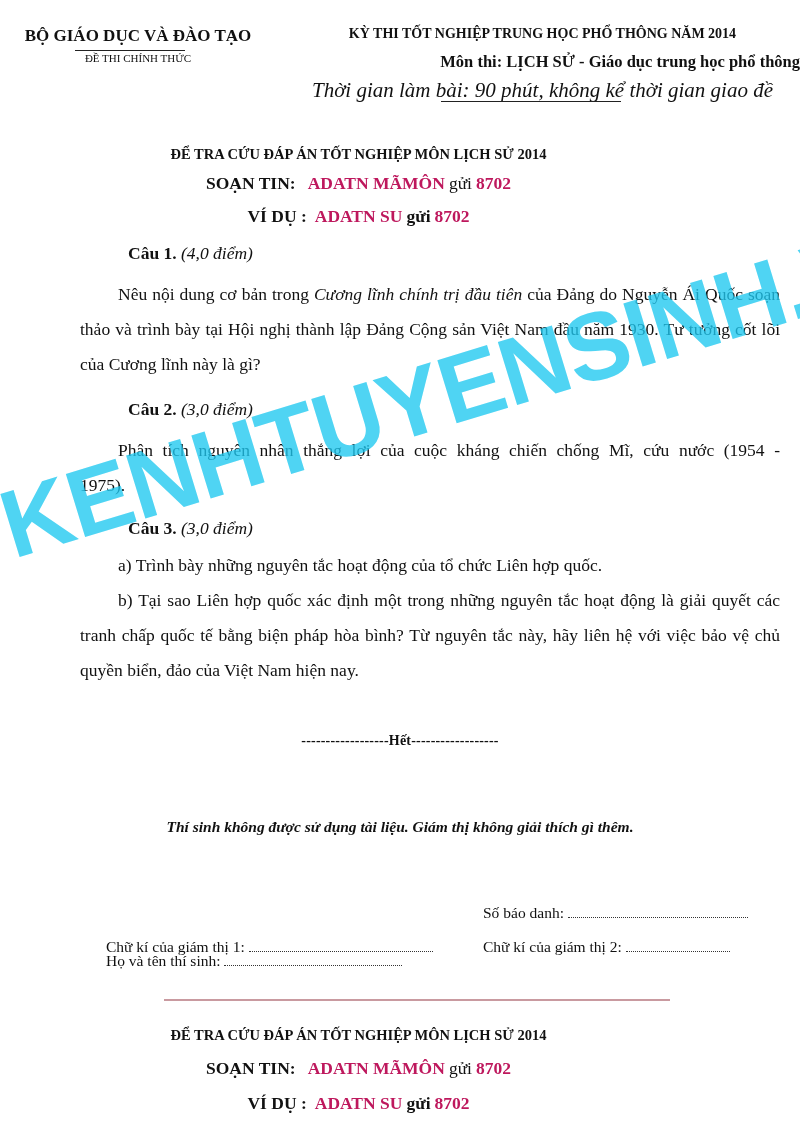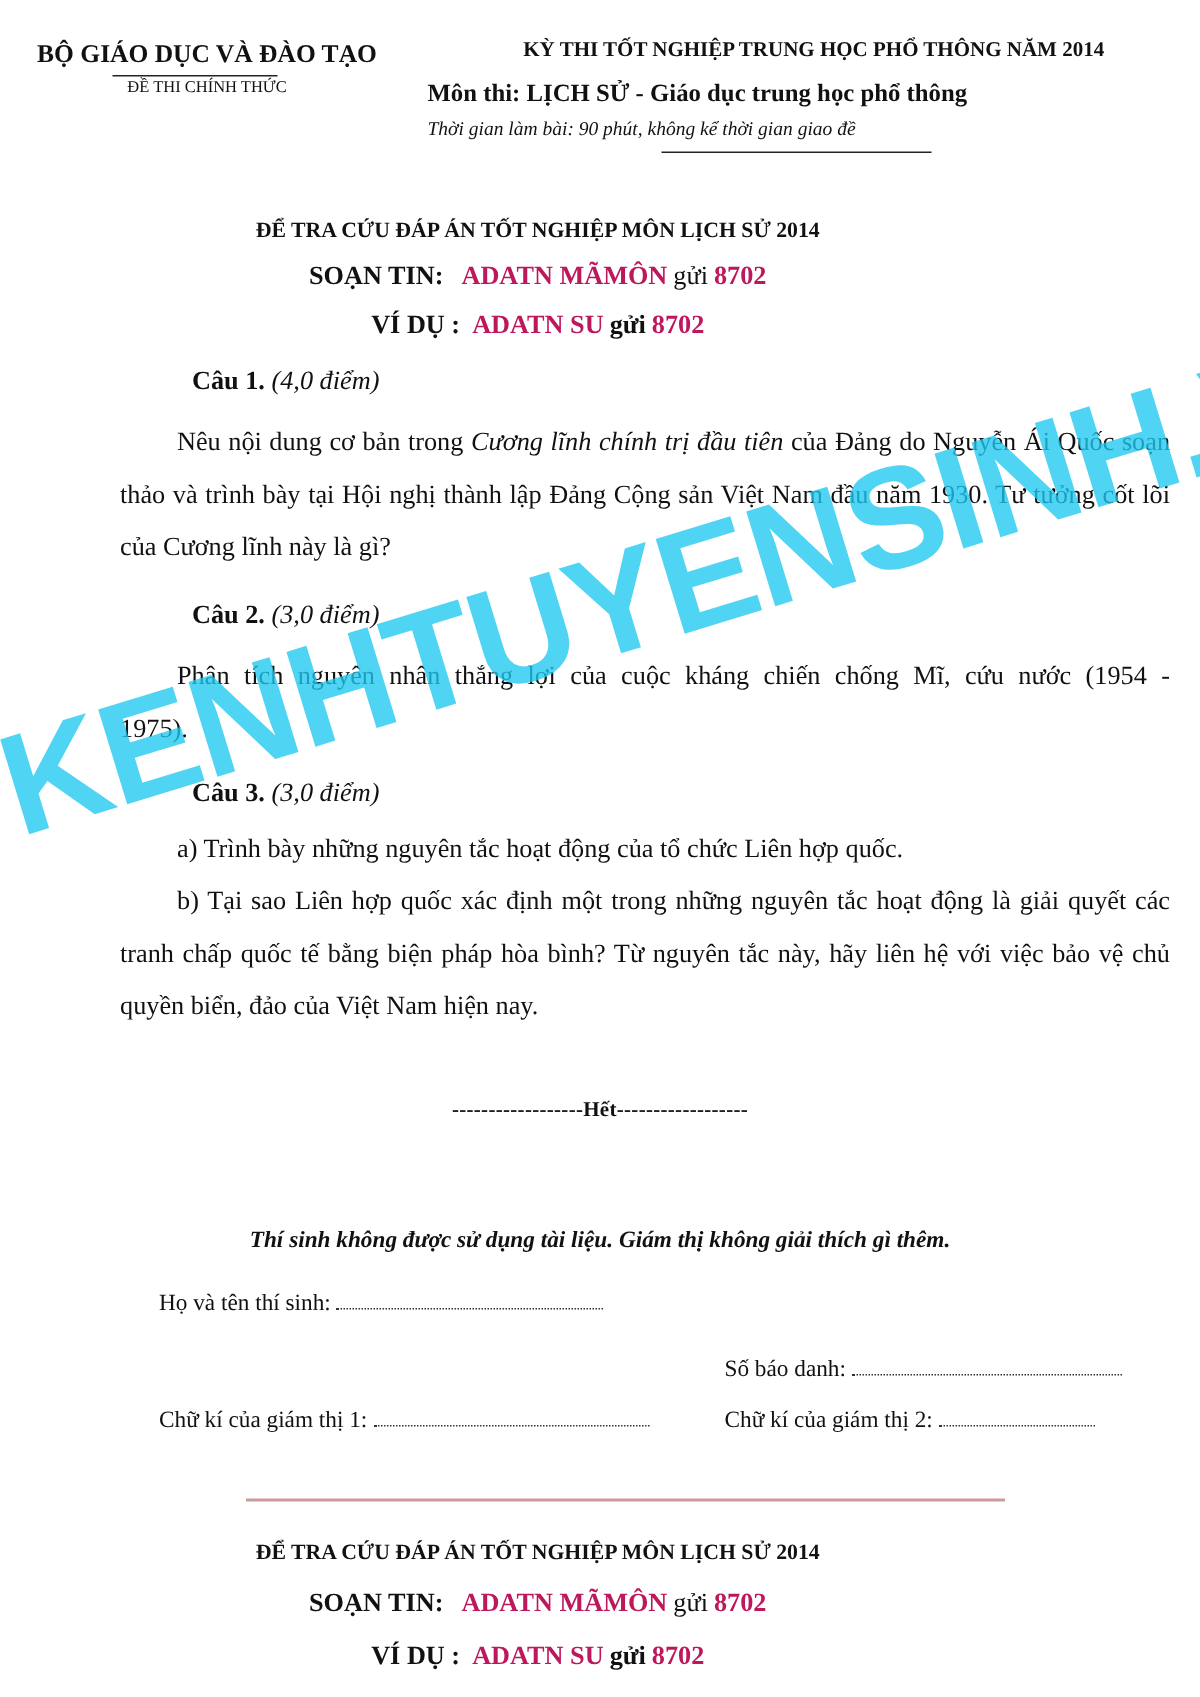--- a/index.html
+++ b/index.html
@@ -8,22 +8,22 @@
   .abs { position: absolute; }
   .b { font-weight: bold; margin-left: 48px; }
   .i { font-style: italic; }
   .red { color: #be185d; }
 
   
   .hdr-left1 { left: 18px; top: 26px; width: 240px; font-size: 17px; font-weight: bold; text-align: center; }
   .hdr-left-line { left: 75px; top: 50px; width: 110px; border-top: 1px solid #222; }
   .hdr-left2 { left: 18px; top: 52px; width: 240px; font-size: 11px; text-align: center; }
   .hdr-right1 { left: 285px; top: 26px; width: 515px; font-size: 14px; font-weight: bold; text-align: center; }
-  .hdr-right2 { left: 285px; top: 52px; width: 515px; font-size: 16.5px; font-weight: bold; text-align: left; }
-  .hdr-right3 { left: 285px; top: 78px; width: 515px; font-size: 13px; font-style: italic; text-align: left; }
+  .hdr-right2 { left: 285px; top: 52px; width: 515px; font-size: 16.5px; font-weight: bold; text-align: right; }
+  .hdr-right3 { left: 285px; top: 78px; width: 515px; font-size: 21px; font-style: italic; text-align: center; }
   .hdr-right-line { left: 441px; top: 101px; width: 180px; border-top: 1px solid #222; }
 
   .promo { left: 0; width: 717px; text-align: center; font-weight: bold; }
   .promo .t1 { font-size: 14.5px; }
   .promo .t2 { font-size: 17.5px; }
 
   .q { left: 80px; width: 700px; font-size: 17.5px; line-height: 35px; }
   .para { text-align: justify; text-indent: 38px; }
   .para-plain { text-indent: 38px; }
 
@@ -89,21 +89,21 @@
     <span class="b">Câu 3.</span>
     <span class="i">(3,0 điểm)</span>
   </div>
   <div class="para-plain" style="margin-top:2px;">a) Trình bày những nguyên tắc hoạt động của tổ chức Liên hợp quốc.</div>
   <div class="para">b) Tại sao Liên hợp quốc xác định một trong những nguyên tắc hoạt động là giải quyết các tranh chấp quốc tế bằng biện pháp hòa bình? Từ nguyên tắc này, hãy liên hệ với việc bảo vệ chủ quyền biển, đảo của Việt Nam hiện nay.</div>
 </div>
 
 <div class="abs het">------------------Hết------------------</div>
 <div class="abs note">Thí sinh không được sử dụng tài liệu. Giám thị không giải thích gì thêm.</div>
 
-<div class="abs sig" style="left:106px; top:860px;">
+<div class="abs sig" style="left:106px; top:952px;">
   <span>Họ và tên thí sinh:</span>
   <span class="dots" style="width:178px;"></span>
 </div>
 <div class="abs sig" style="left:483px; top:904px;">
   <span>Số báo danh:</span>
   <span class="dots" style="width:180px;"></span>
 </div>
 <div class="abs sig" style="left:106px; top:938px;">
   <span>Chữ kí của giám thị 1:</span>
   <span class="dots" style="width:184px;"></span>

